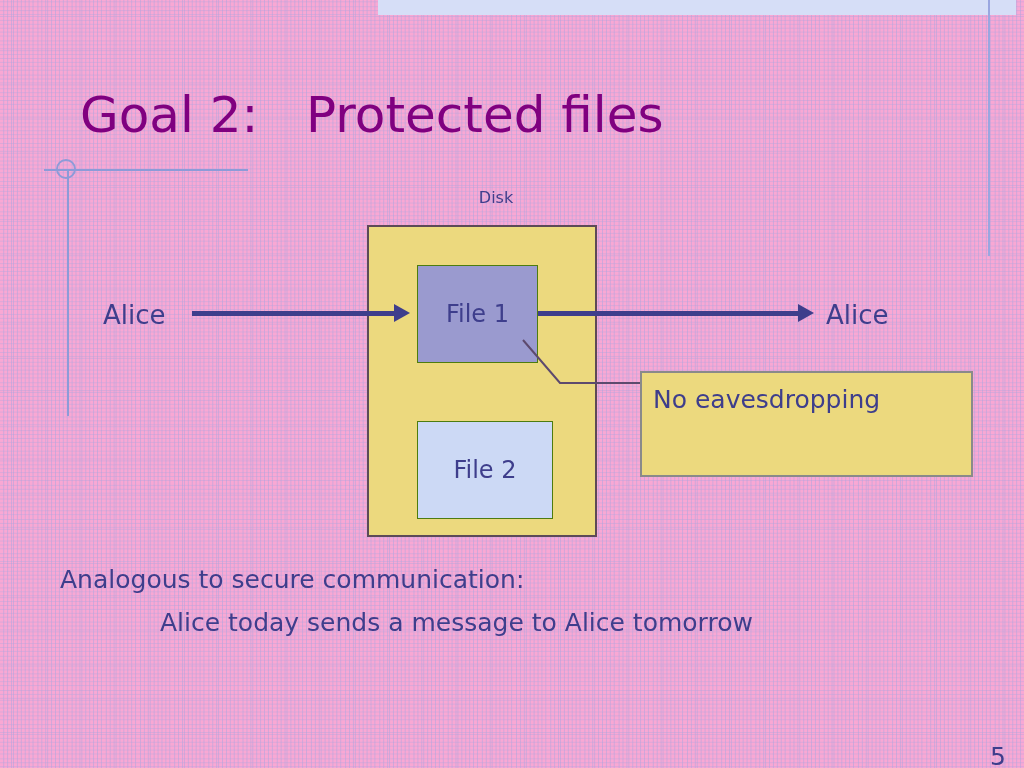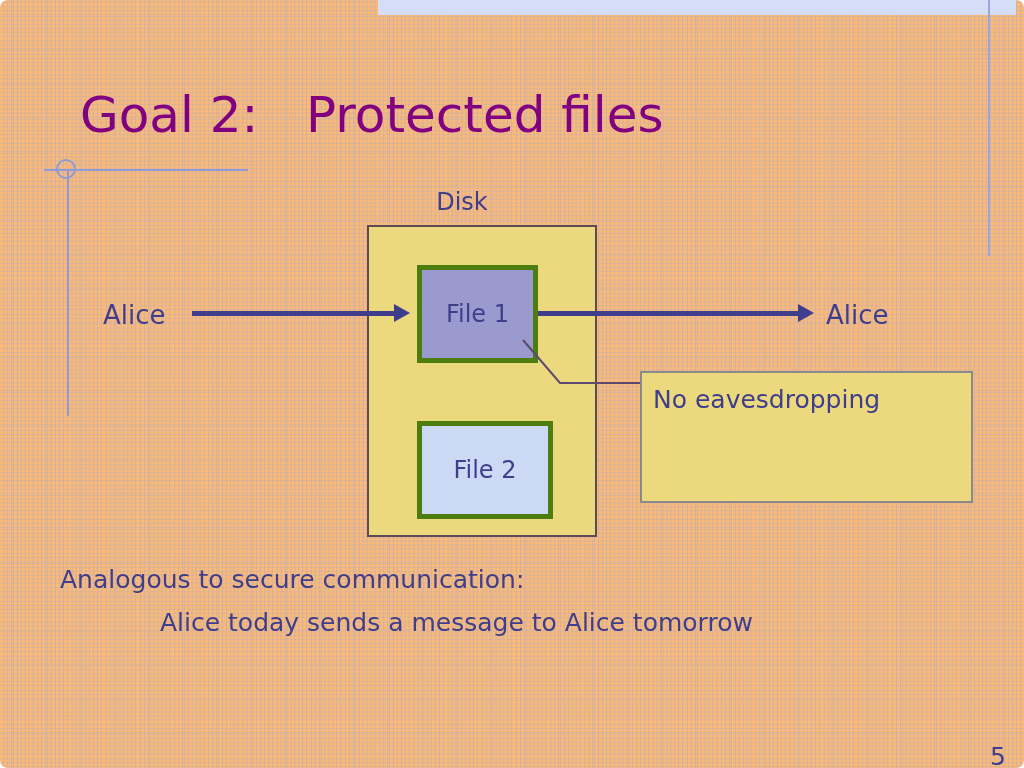--- a/index.html
+++ b/index.html
@@ -11,23 +11,22 @@
     width: 1024px;
     height: 768px;
     overflow: hidden;
     font-family: "DejaVu Sans", sans-serif;
   }
 
   #slide {
     position: relative;
     width: 1024px;
     height: 768px;
-    background: #fdba74;
+    background: #f9a8d4;
     overflow: hidden;
-    border-radius: 8px;
   }
 
   
   #grid-bg {
     position: absolute;
     left: 0; top: 0;
     width: 1024px; height: 768px;
     background-image:
       repeating-linear-gradient(to right,
         rgba(150,165,225,0.55) 0px, rgba(150,165,225,0.55) 1px,
@@ -89,41 +88,41 @@
     width: 20px; height: 20px;
     border: 2px solid #8d9bd8;
     border-radius: 50%;
     background: transparent;
     box-sizing: border-box;
   }
 
   
   #disk-label {
     position: absolute;
-    left: 367px; top: 188px;
-    width: 190px;
+    left: 381px; top: 188px;
+    width: 230px;
     text-align: center;
-    font-size: 24px;
+    font-size: 16px;
     color: #3e3e8c;
   }
 
   
   #disk-box {
     position: absolute;
     left: 367px; top: 225px;
     width: 230px; height: 312px;
     background: #ecd97e;
     border: 2px solid #5d4a57;
     box-sizing: border-box;
   }
 
   
   .file-box {
     position: absolute;
-    border: 5px solid #4d7c0f;
+    border: 1px solid #4d7c0f;
     box-sizing: border-box;
     display: flex;
     align-items: center;
     justify-content: center;
     font-size: 24px;
     color: #3e3e8c;
   }
   #file1-box {
     left: 417px; top: 265px;
     width: 121px; height: 98px;
@@ -167,21 +166,21 @@
     position: absolute;
     left: 515px; top: 332px;
     width: 135px; height: 60px;
     overflow: visible;
   }
 
   
   #callout-box {
     position: absolute;
     left: 640px; top: 371px;
-    width: 333px; height: 132px;
+    width: 333px; height: 106px;
     background: #ecd97e;
     border: 2px solid #8a8a8a;
     box-sizing: border-box;
     padding: 10px 0 0 11px;
   }
   .callout-line {
     font-size: 25px;
     line-height: 1.33;
     color: #3e3e8c;
   }

